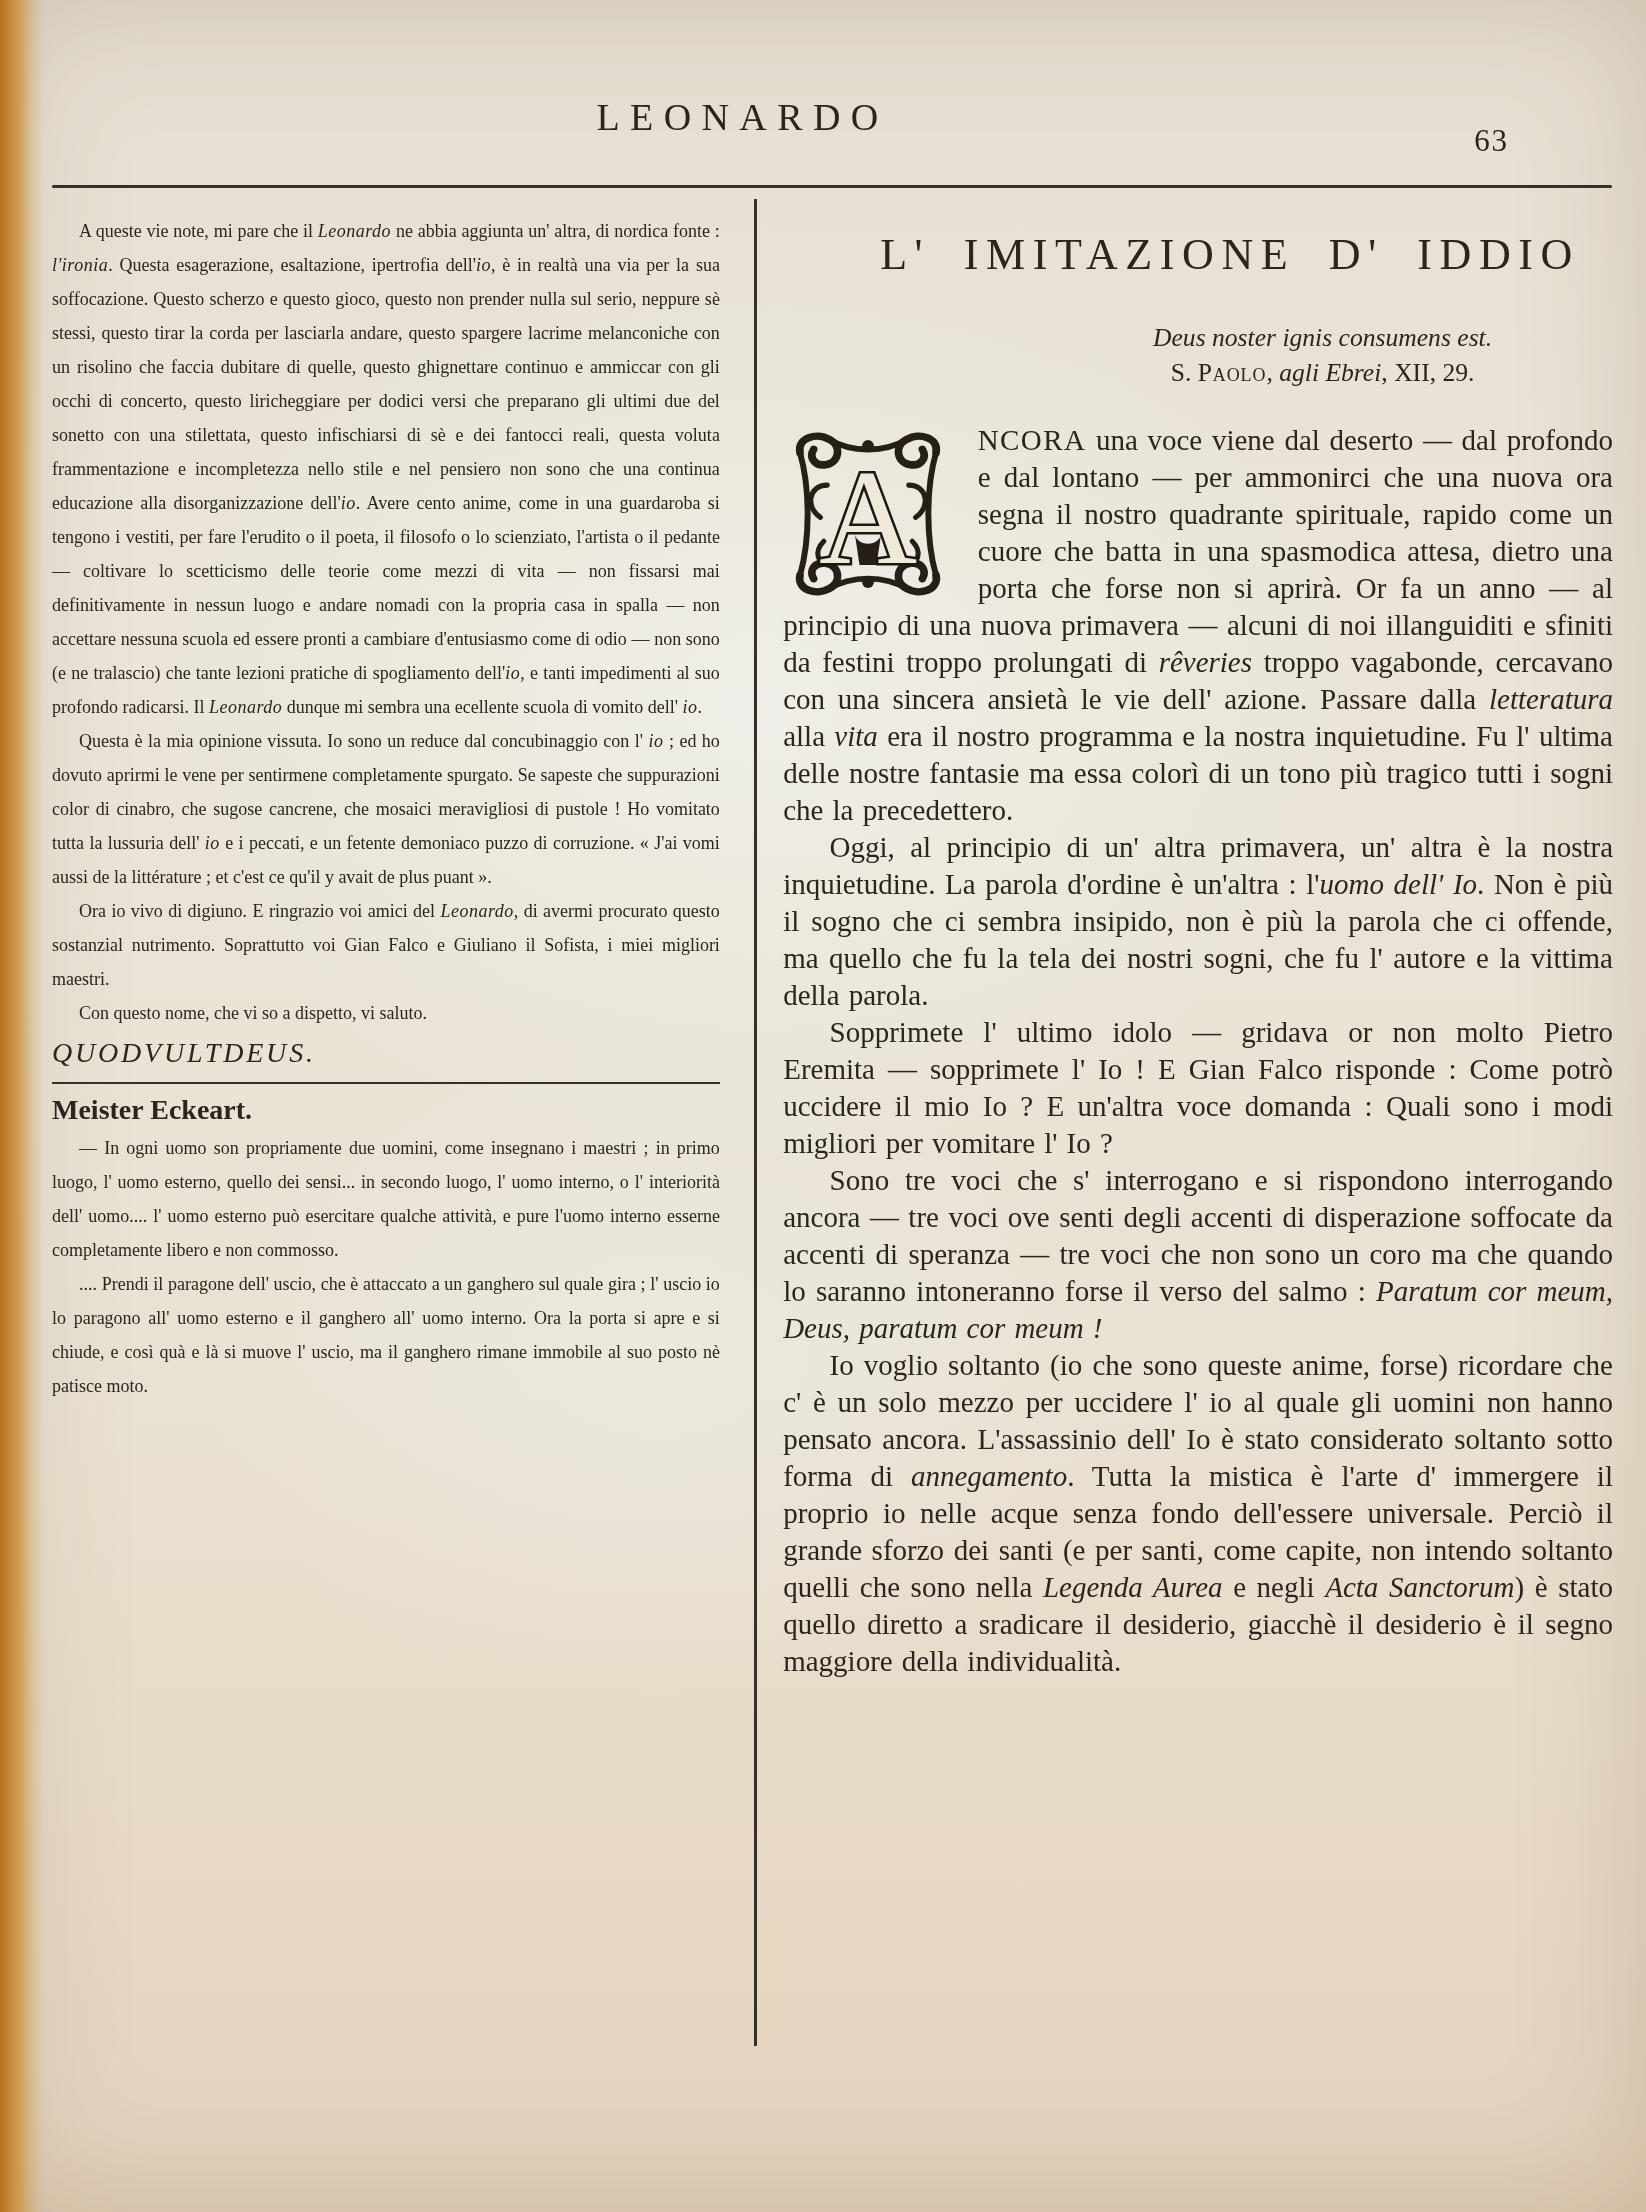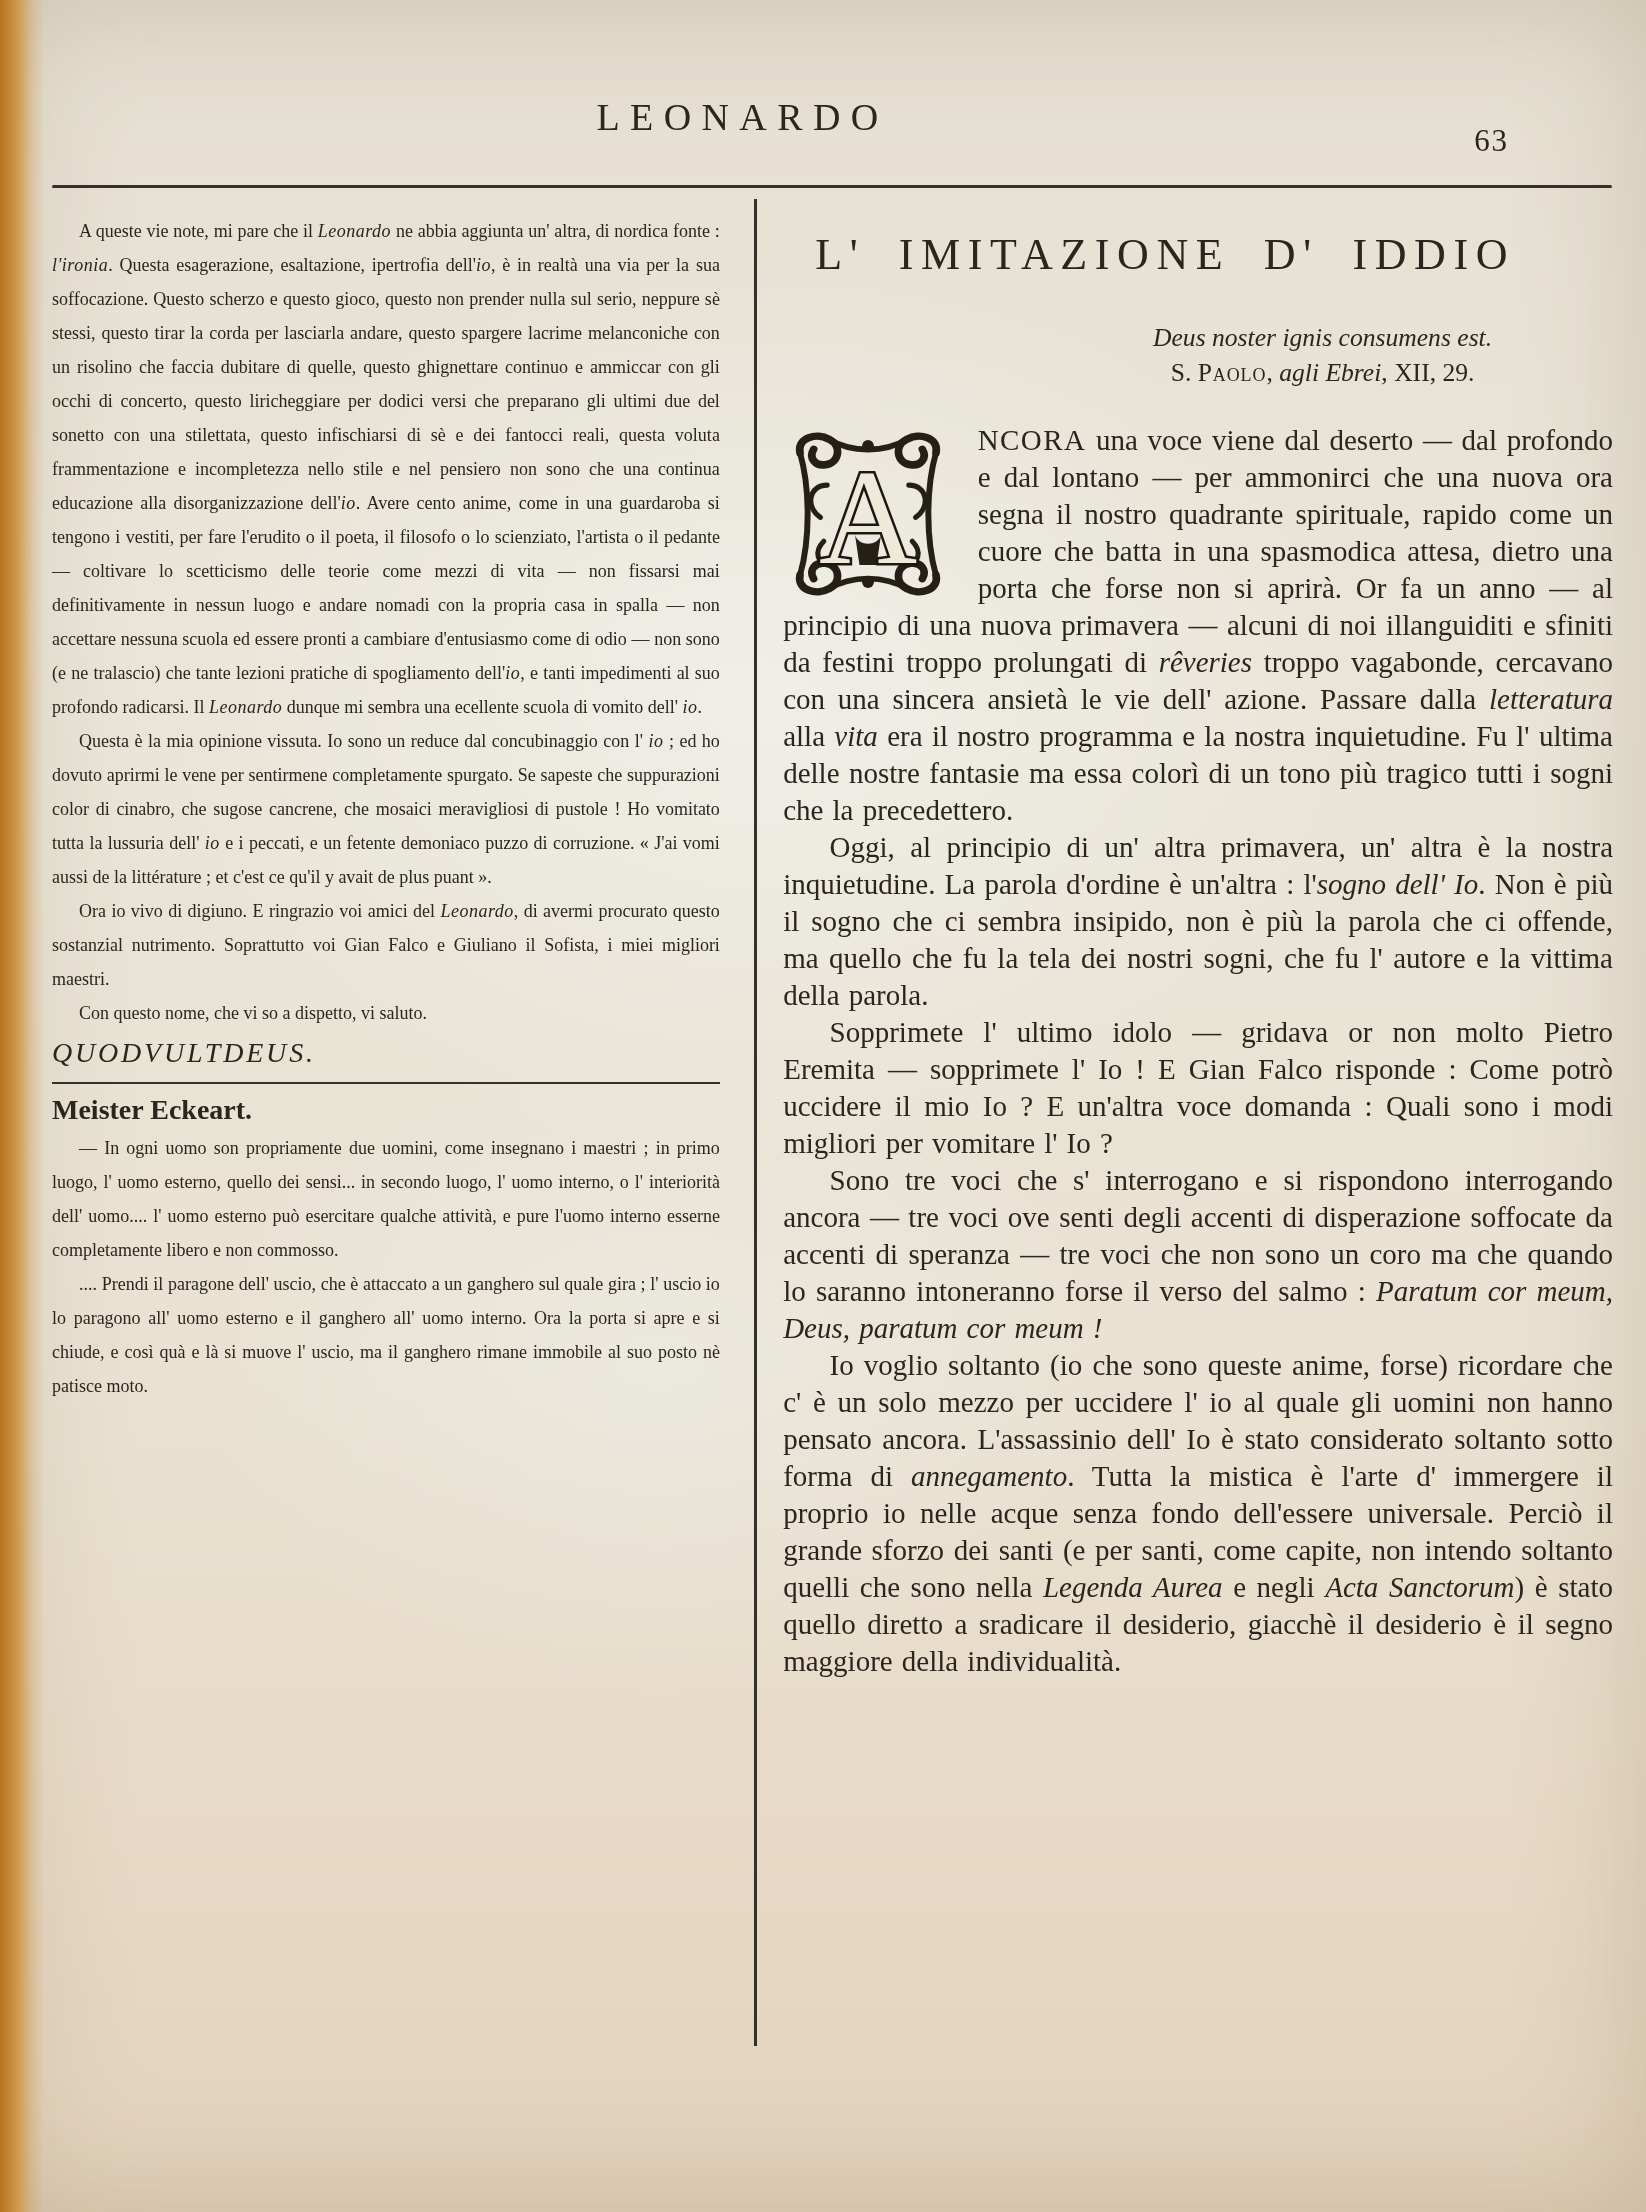--- a/index.html
+++ b/index.html
@@ -47,21 +47,21 @@
 
   .signature{
     font-style:italic; font-size:28px; line-height:38px;
     letter-spacing:2.8px; margin:3.8px 0 7.6px;
   }
   .section-rule{ border:none; border-top:2.8px solid var(--rule); margin:9.5px 0 9.5px; width:100%; }
   .eckeart-heading{ font-weight:bold; font-size:28px; line-height:34px; margin-bottom:3.8px; }
   .eckeart-paras p{ font-size:26.5px; line-height:33px; text-indent:1.3em; }
 
   .article-title{
-    text-align:center; font-size:44px; letter-spacing:7.6px; word-spacing:15px;
+    text-align:right; font-size:44px; letter-spacing:7.6px; word-spacing:15px;
     margin-top:30px; transform:translateX(-33px); white-space:nowrap;
   }
   .epigraph{ width:58%; margin:40px 6% 32px auto; text-align:center; font-size:25.6px; line-height:35px; }
   .epigraph .ep1{ font-style:italic; }
   .epigraph .sc{ font-variant:small-caps; letter-spacing:0.9px; }
 
   .col-right .paras p{ font-size:29px; line-height:37px; text-indent:1.6em; word-spacing:1.9px; }
   .col-right .paras p:first-child{ text-indent:0; }
   .lead-caps{ letter-spacing:1.4px; }
 
@@ -129,21 +129,21 @@
               <circle cx="50" cy="10" r="3.5"></circle>
               <circle cx="50" cy="90" r="3.5"></circle>
               <path d="M42,60 C42,70 58,70 58,60 L55,80 L45,80 Z"></path>
             </g>
             <text x="50" y="79" font-size="80" text-anchor="middle" font-family="Liberation Serif, DejaVu Serif, serif" fill="#efe9da" stroke="#1c1711" stroke-width="3" style="paint-order:stroke">A</text>
           </svg>
         </div>
 
         <div class="paras">
             <p><span class="lead-caps">NCORA</span> una voce viene dal deserto — dal profondo e dal lontano — per ammonirci che una nuova ora segna il nostro quadrante spirituale, rapido come un cuore che batta in una spasmodica attesa, dietro una porta che forse non si aprirà. Or fa un anno — al principio di una nuova primavera — alcuni di noi illanguiditi e sfiniti da festini troppo prolungati di <i>rêveries</i> troppo vagabonde, cercavano con una sincera ansietà le vie dell' azione. Passare dalla <i>letteratura</i> alla <i>vita</i> era il nostro programma e la nostra inquietudine. Fu l' ultima delle nostre fantasie ma essa colorì di un tono più tragico tutti i sogni che la precedettero.</p>
-            <p>Oggi, al principio di un' altra primavera, un' altra è la nostra inquietudine. La parola d'ordine è un'altra : l'<i>sogno dell' Io</i>. Non è più il sogno che ci sembra insipido, non è più la parola che ci offende, ma quello che fu la tela dei nostri sogni, che fu l' autore e la vittima della parola.</p>
+            <p>Oggi, al principio di un' altra primavera, un' altra è la nostra inquietudine. La parola d'ordine è un'altra : l'<i>uomo dell' Io</i>. Non è più il sogno che ci sembra insipido, non è più la parola che ci offende, ma quello che fu la tela dei nostri sogni, che fu l' autore e la vittima della parola.</p>
             <p>Sopprimete l' ultimo idolo — gridava or non molto Pietro Eremita — sopprimete l' Io ! E Gian Falco risponde : Come potrò uccidere il mio Io ? E un'altra voce domanda : Quali sono i modi migliori per vomitare l' Io ?</p>
             <p>Sono tre voci che s' interrogano e si rispondono interrogando ancora — tre voci ove senti degli accenti di disperazione soffocate da accenti di speranza — tre voci che non sono un coro ma che quando lo saranno intoneranno forse il verso del salmo : <i>Paratum cor meum, Deus, paratum cor meum !</i></p>
             <p>Io voglio soltanto (io che sono queste anime, forse) ricordare che c' è un solo mezzo per uccidere l' io al quale gli uomini non hanno pensato ancora. L'assassinio dell' Io è stato considerato soltanto sotto forma di <i>annegamento</i>. Tutta la mistica è l'arte d' immergere il proprio io nelle acque senza fondo dell'essere universale. Perciò il grande sforzo dei santi (e per santi, come capite, non intendo soltanto quelli che sono nella <i>Legenda Aurea</i> e negli <i>Acta Sanctorum</i>) è stato quello diretto a sradicare il desiderio, giacchè il desiderio è il segno maggiore della individualità.</p>
           </div>
       </div>
 
     </div>
   </div>
 </div>
 

